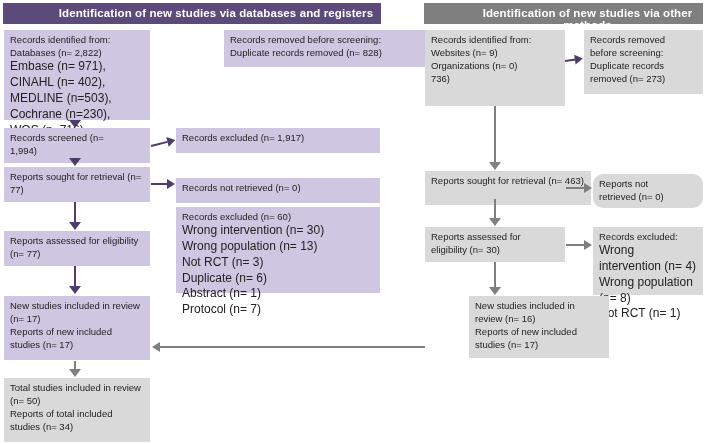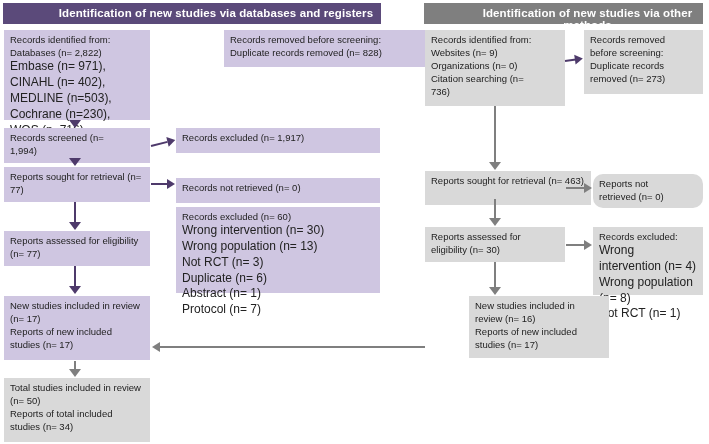--- a/index.html
+++ b/index.html
@@ -95,21 +95,20 @@
 
   <div class="box gray" style="left:4px;top:378px;width:146px;height:64px;">
     <span class="ln">Total studies included in review (n= 50)</span>
     <span class="ln">Reports of total included studies (n= 34)</span>
   </div>
 
   <div class="box gray" style="left:425px;top:30px;width:140px;height:76px;">
     <span class="ln">Records identified from:</span>
     <span class="ln">Websites (n= 9)</span>
     <span class="ln">Organizations (n= 0)</span>
-    <span class="ln">Citation searching (n=</span>
     <span class="ln">736)</span>
   </div>
 
   <div class="box gray" style="left:584px;top:30px;width:119px;height:64px;">
     <span class="ln">Records removed</span>
     <span class="ln">before screening:</span>
     <span class="ln">Duplicate records</span>
     <span class="ln">removed (n= 273)</span>
   </div>
 

